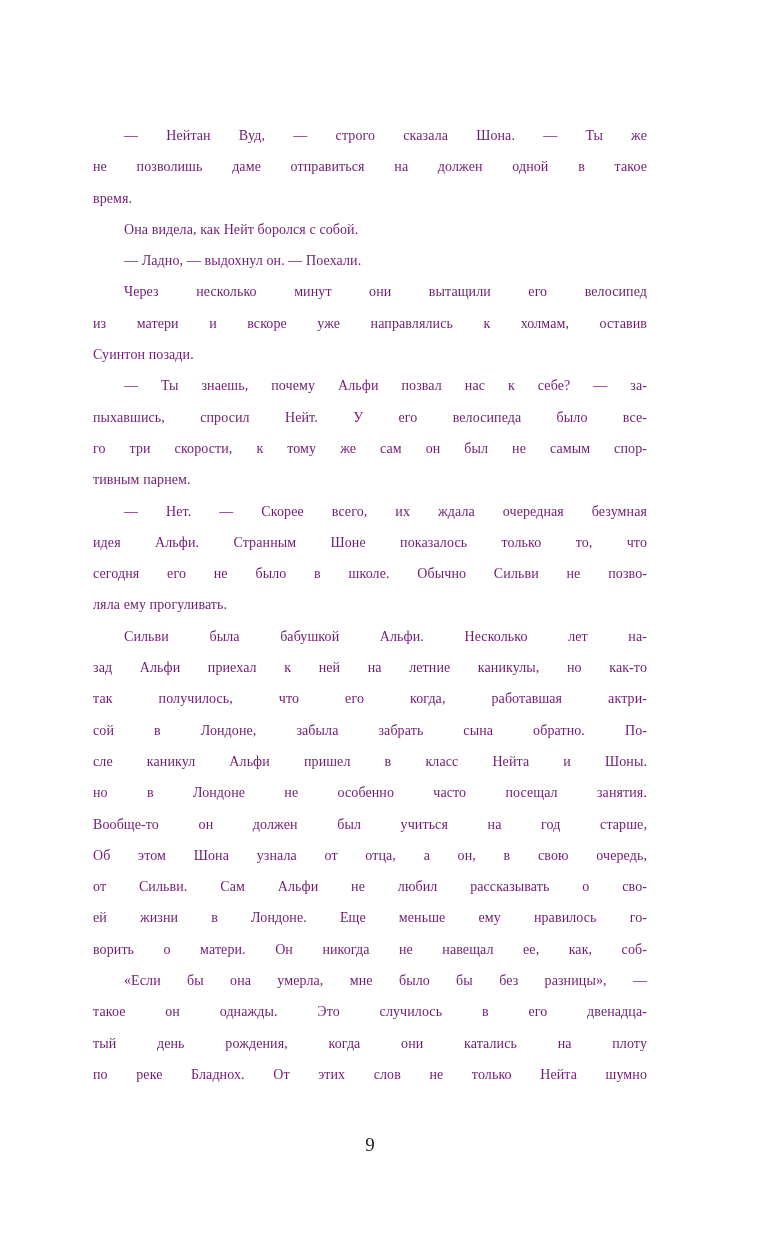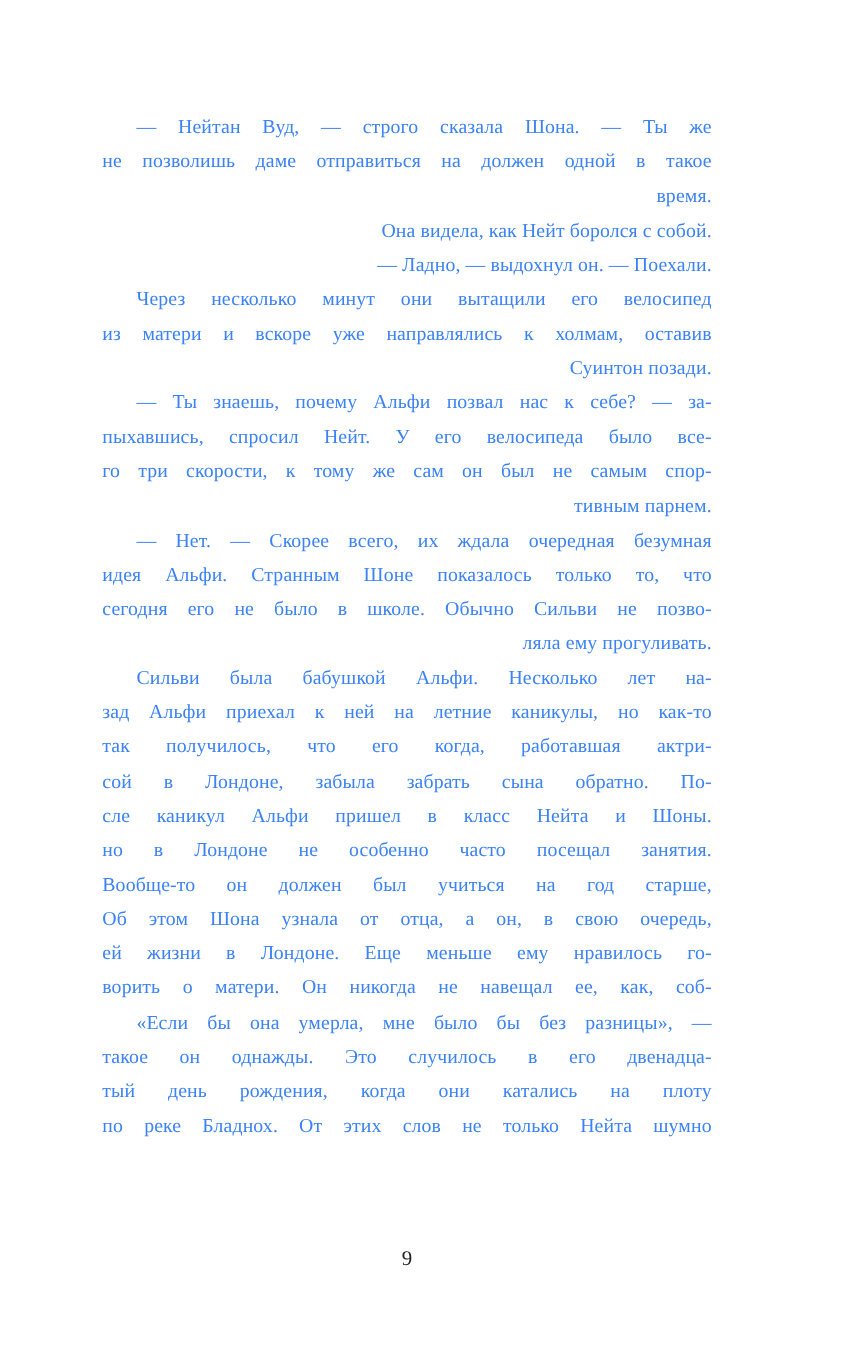--- a/index.html
+++ b/index.html
@@ -15,33 +15,33 @@
     font-family: "Liberation Serif", "DejaVu Serif", serif;
   }
   .book-page {
     position: absolute;
     inset: 0;
     background: #ffffff;
   }
   .text-block {
     position: absolute;
     left: 93px;
-    top: 100px;
+    top: 120px;
     width: 554px;
-    font-size: 18px;
+    font-size: 14px;
     line-height: 31.3px;
-    color: #3b82f6;
+    color: #701a75;
     letter-spacing: 0.1px;
   }
   .paragraph {
     margin: 0;
     padding: 0;
   }
   .line {
-    text-align: right;
+    text-align: left;
     white-space: normal;
   }
   .line.just {
     text-align: justify;
     -moz-text-align-last: justify;
     text-align-last: justify;
   }
   .line.first {
     text-indent: 31px;
   }
@@ -91,20 +91,21 @@
       </div>
       <div class="paragraph">
         <div class="line just first">Сильви была бабушкой Альфи. Несколько лет на-</div>
         <div class="line just">зад Альфи приехал к ней на летние каникулы, но как-то</div>
         <div class="line just">так получилось, что его когда, работавшая актри-</div>
         <div class="line just">сой в Лондоне, забыла забрать сына обратно. По-</div>
         <div class="line just">сле каникул Альфи пришел в класс Нейта и Шоны.</div>
         <div class="line just">но в Лондоне не особенно часто посещал занятия.</div>
         <div class="line just">Вообще-то он должен был учиться на год старше,</div>
         <div class="line just">Об этом Шона узнала от отца, а он, в свою очередь,</div>
+        <div class="line just">от Сильви. Сам Альфи не любил рассказывать о сво-</div>
         <div class="line just">ей жизни в Лондоне. Еще меньше ему нравилось го-</div>
         <div class="line just">ворить о матери. Он никогда не навещал ее, как, соб-</div>
       </div>
       <div class="paragraph">
         <div class="line just first">«Если бы она умерла, мне было бы без разницы», —</div>
         <div class="line just">такое он однажды. Это случилось в его двенадца-</div>
         <div class="line just">тый день рождения, когда они катались на плоту</div>
         <div class="line just">по реке Бладнох. От этих слов не только Нейта шумно</div>
       </div>
     </div>

